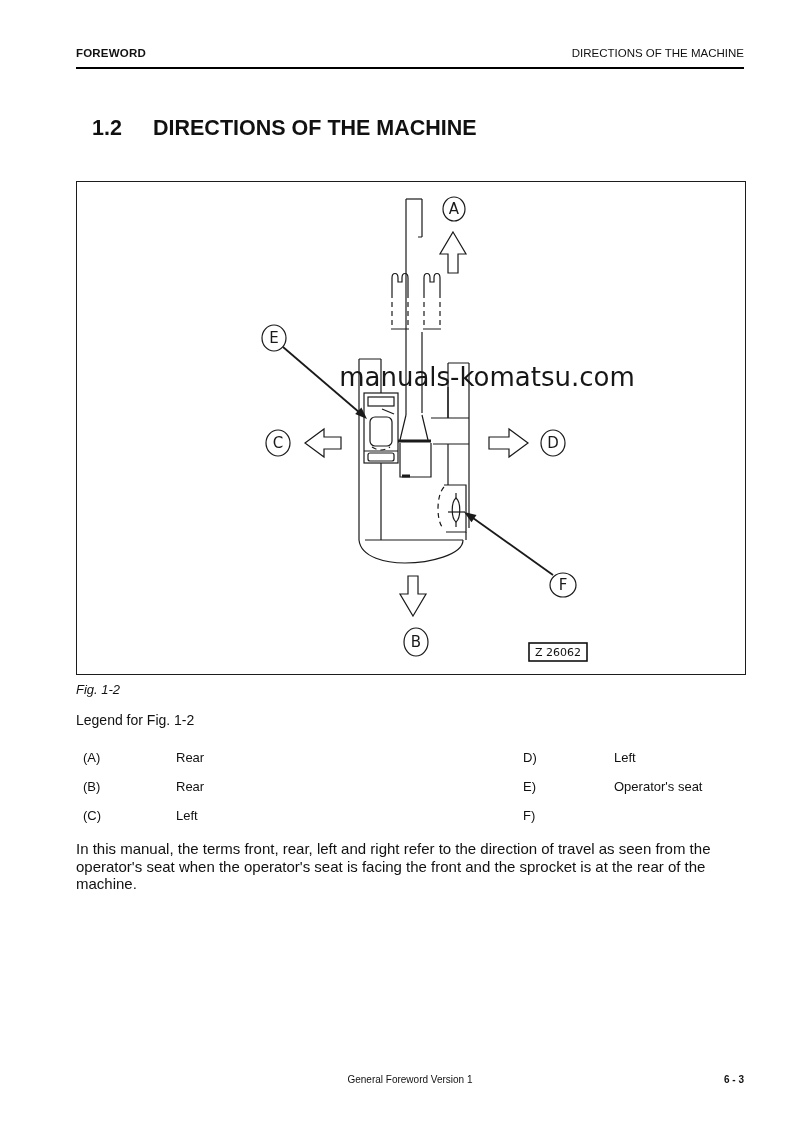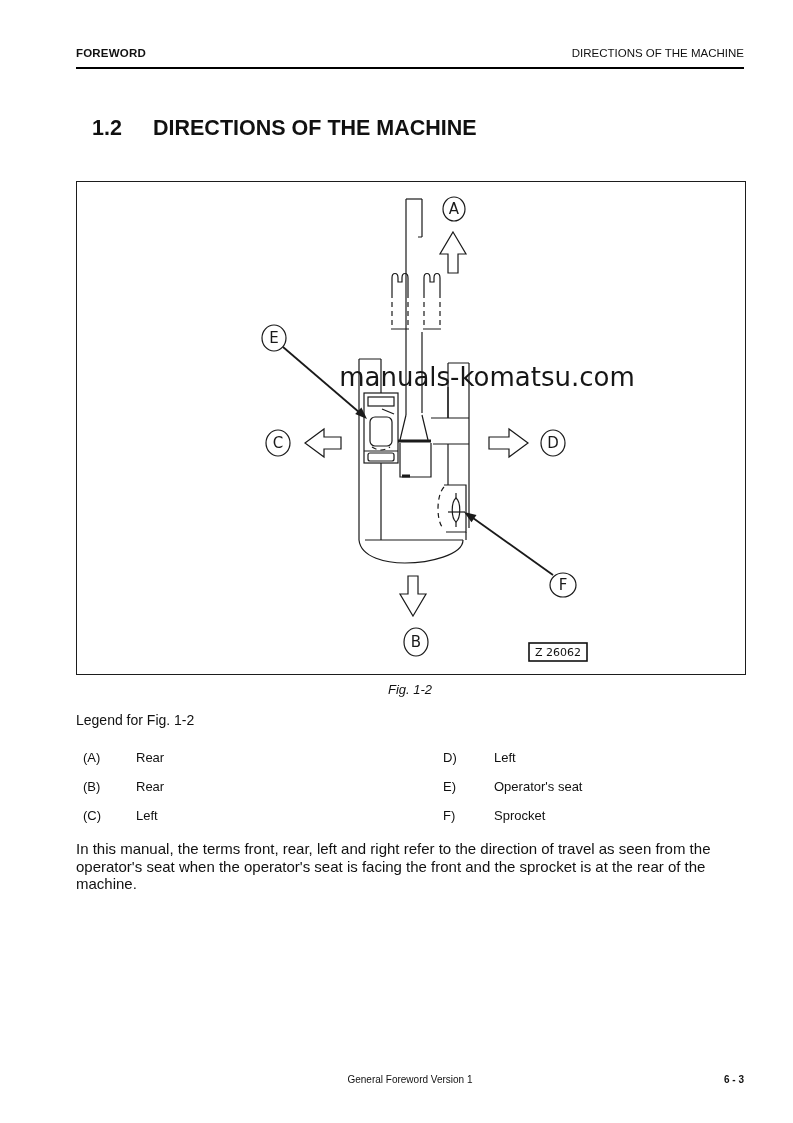--- a/index.html
+++ b/index.html
@@ -2,33 +2,33 @@
 <html><head>
 <meta charset="utf-8">
 <style>
   html,body{margin:0;padding:0;background:#888;}
   .page{
     width:793px;height:1123px;position:relative;margin:0 auto;
     background:#ffffff;color:#111;
     font-family:"Liberation Sans",sans-serif;
     overflow:hidden;
   }
-  .content{position:absolute;left:76px;width:668px;}
+  .content{position:absolute;left:76px;width:668px;gap:40px;}
   
   .hdr{top:47px;display:flex;justify-content:space-between;align-items:baseline;}
   .hdr-left{font-size:11.5px;font-weight:bold;letter-spacing:.2px;}
   .hdr-right{font-size:11.5px;}
   .hdr-rule{top:67px;height:2px;background:#000;}
   
   .title{top:100px;font-size:21.5px;font-weight:bold;white-space:nowrap;}
   .title .num{display:inline-block;width:61px;}
   
   .figure-frame{top:181px;height:492px;border:1px solid #1d1d1d;background:#fff;}
   .figure-frame svg{display:block;}
-  .fig-caption{top:682px;font-size:13px;font-style:italic;text-align:center;}
+  .fig-caption{top:682px;font-size:13px;font-style:italic;}
   .legend-heading{top:712px;font-size:14px;}
   .legend-grid{
     top:750px;display:grid;grid-template-columns:53px 307px 51px auto;
     row-gap:14px;font-size:13px;padding-left:7px;
   }
   .paragraph{top:840px;width:648px;font-size:15px;line-height:17.5px;}
   
   .footer{top:1074px;font-size:10px;}
   .footer-center{display:block;text-align:center;}
   .footer-page{position:absolute;right:0;top:0;font-weight:bold;}
@@ -169,21 +169,20 @@
     <span>Left</span>
 
     <span>(B)</span>
     <span>Rear</span>
     <span>E)</span>
     <span>Operator's seat</span>
 
     <span>(C)</span>
     <span>Left</span>
     <span>F)</span>
-    <span>Sprocket</span>
   </div>
 
   <p class="content paragraph" style="margin:0;position:absolute;">In this manual, the terms front, rear, left and right refer to the direction of travel as seen from the operator's seat when the operator's seat is facing the front and the sprocket is at the rear of the machine.</p>
 
   <div class="content footer" style="position: absolute;">
     <span class="footer-center">General Foreword Version 1</span>
     <span class="footer-page">6 - 3</span>
   </div>
 
 </div>

